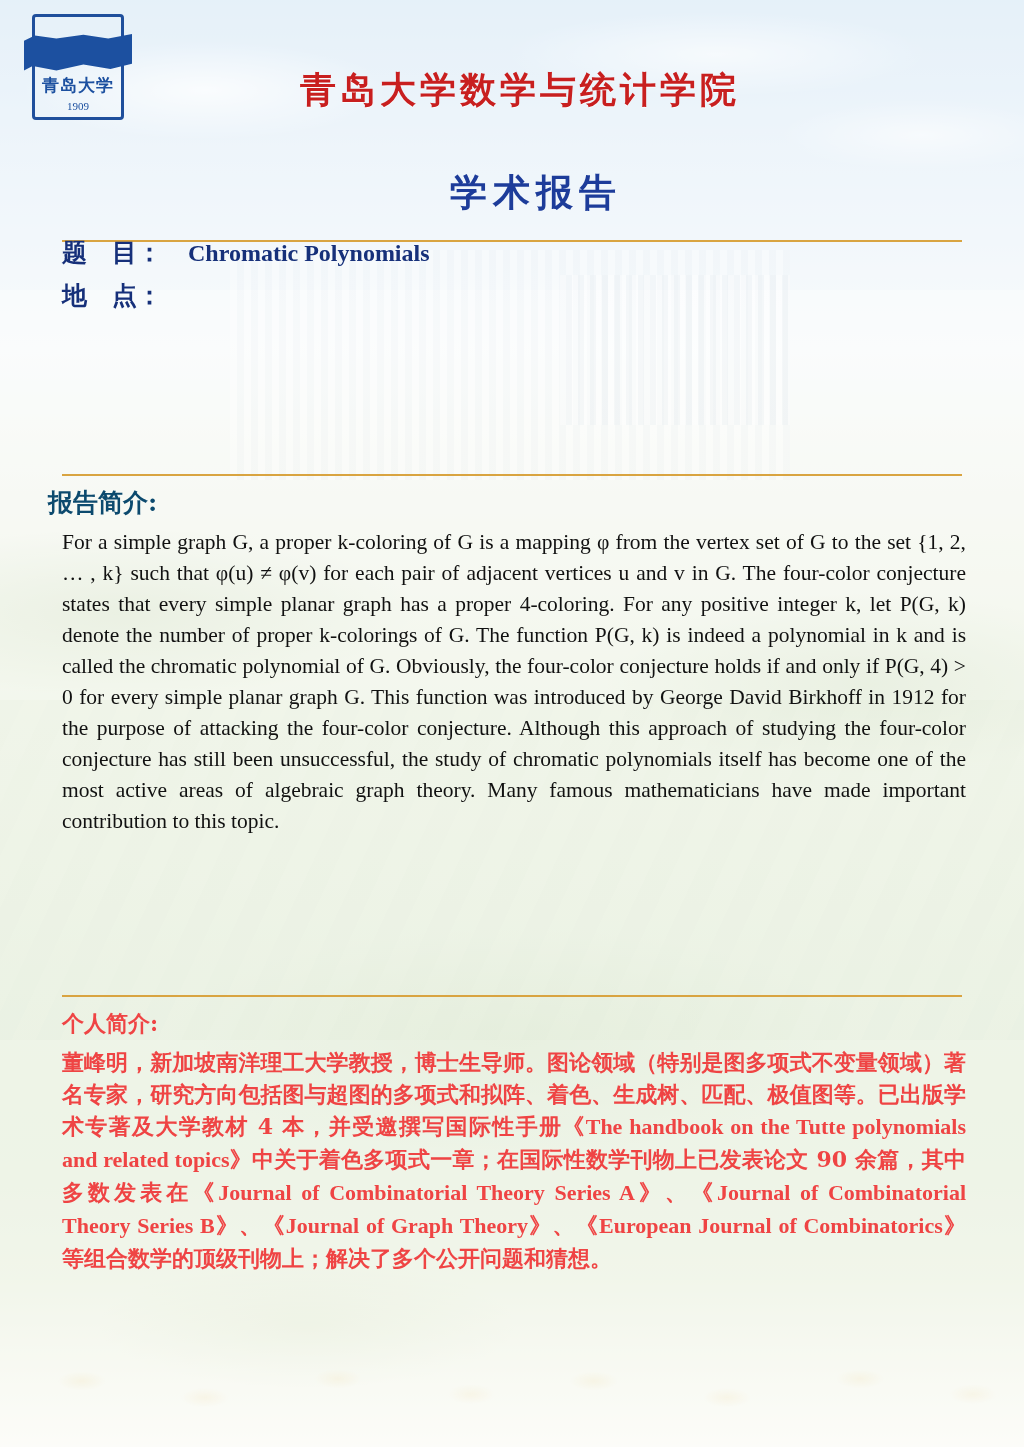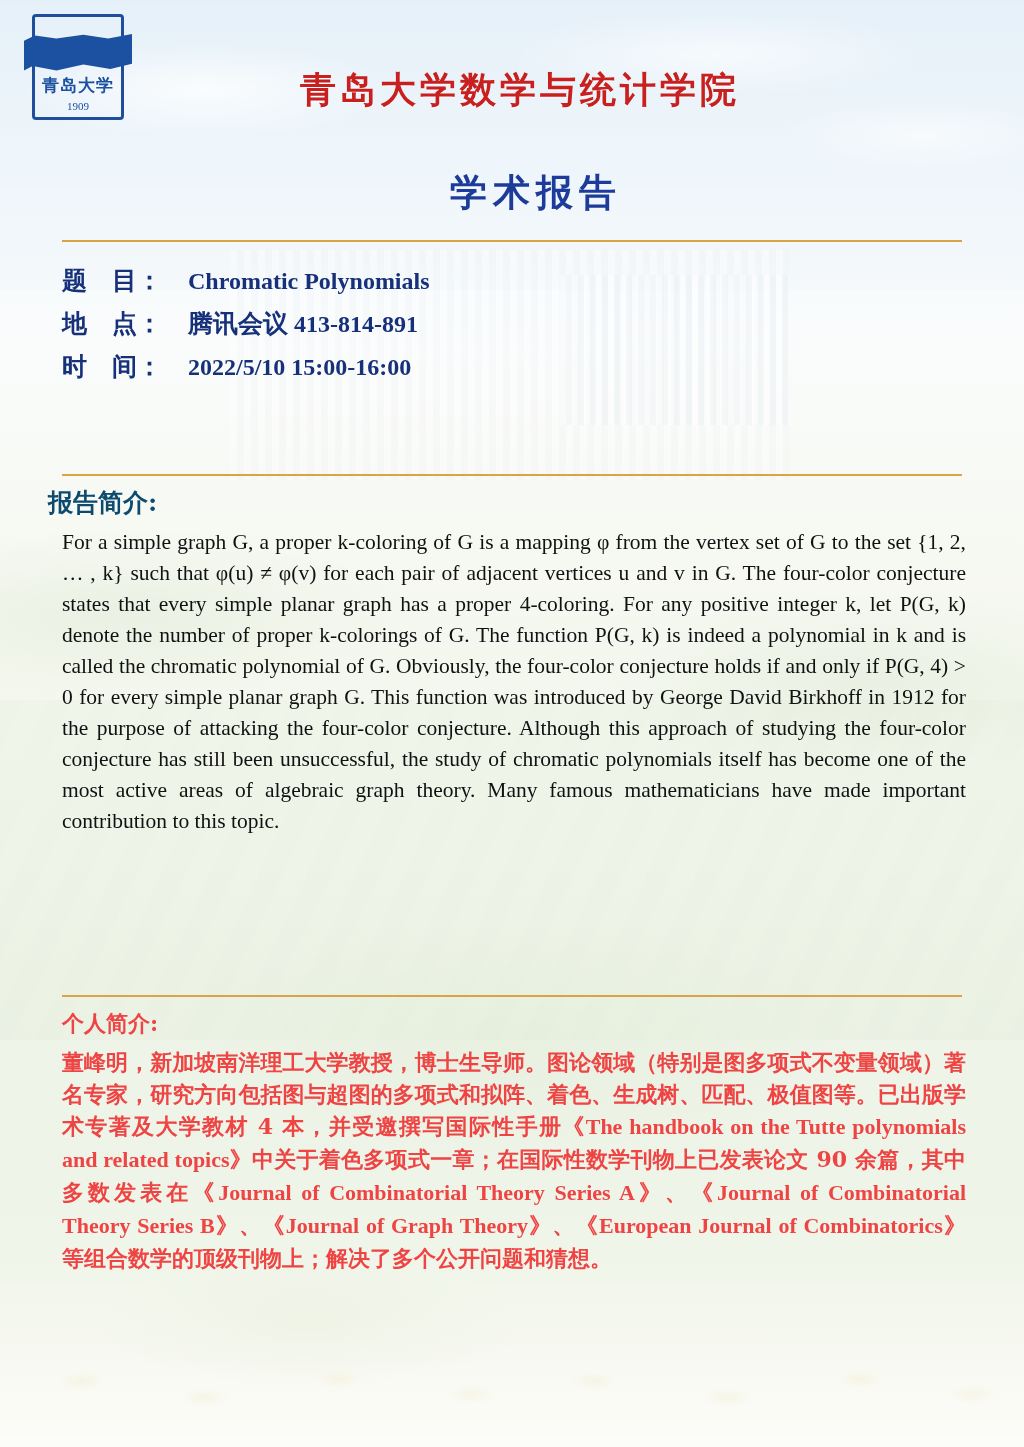--- a/index.html
+++ b/index.html
@@ -158,21 +158,21 @@
     left: 62px; right: 62px;
     height: 2px;
     background: #d9a441;
   }
   .rule.r1 { top: 240px; }
   .rule.r2 { top: 474px; }
   .rule.r3 { top: 995px; }
 
   .meta {
     position: absolute;
-    left: 62px; right: 52px; top: 264px;
+    left: 62px; right: 52px; top: 236px;
   }
   .meta-row {
     display: flex;
     align-items: baseline;
     margin-bottom: 10px;
     color: #16307a;
     font-size: 25px;
     font-weight: bold;
     font-family: "DejaVu Serif", serif;
     white-space: nowrap;
@@ -260,25 +260,20 @@
 
   <div class="rule r1"></div>
 
   <div class="meta">
     <div class="meta-row">
       <span class="meta-label">题　目：</span>
       <span class="meta-value"><span class="cjk"></span><span>Chromatic Polynomials</span></span>
     </div>
     <div class="meta-row">
       <span class="meta-label">地　点：</span>
-      <span class="meta-value"><span class="cjk">腾讯会议</span><span> 413-814-891</span></span>
-    </div>
-    <div class="meta-row">
-      <span class="meta-label">时　间：</span>
-      <span class="meta-value"><span class="cjk"></span><span>2022/5/10 15:00-16:00</span></span>
     </div>
   </div>
 
   <div class="rule r2"></div>
 
   <div class="section-head abs">报告简介:</div>
 
   <div class="abstract">
     <p>For a simple graph  G, a proper  k-coloring of  G  is a mapping  φ  from the vertex set of  G  to the set  {1, 2, … , k}  such that  φ(u) ≠ φ(v)  for each pair of adjacent vertices  u  and  v  in  G. The four-color conjecture states that every simple planar graph has a proper 4-coloring. For any positive integer  k, let  P(G, k)  denote the number of proper  k-colorings of  G. The function  P(G, k)  is indeed a polynomial in  k  and is called the chromatic polynomial of  G. Obviously, the four-color conjecture holds if and only if  P(G, 4) &gt; 0  for every simple planar graph  G. This function was introduced by George David Birkhoff in 1912 for the purpose of attacking the four-color conjecture. Although this approach of studying the four-color conjecture has still been unsuccessful, the study of chromatic polynomials itself has become one of the most active areas of algebraic graph theory. Many famous mathematicians have made important contribution to this topic.</p>
   </div>

